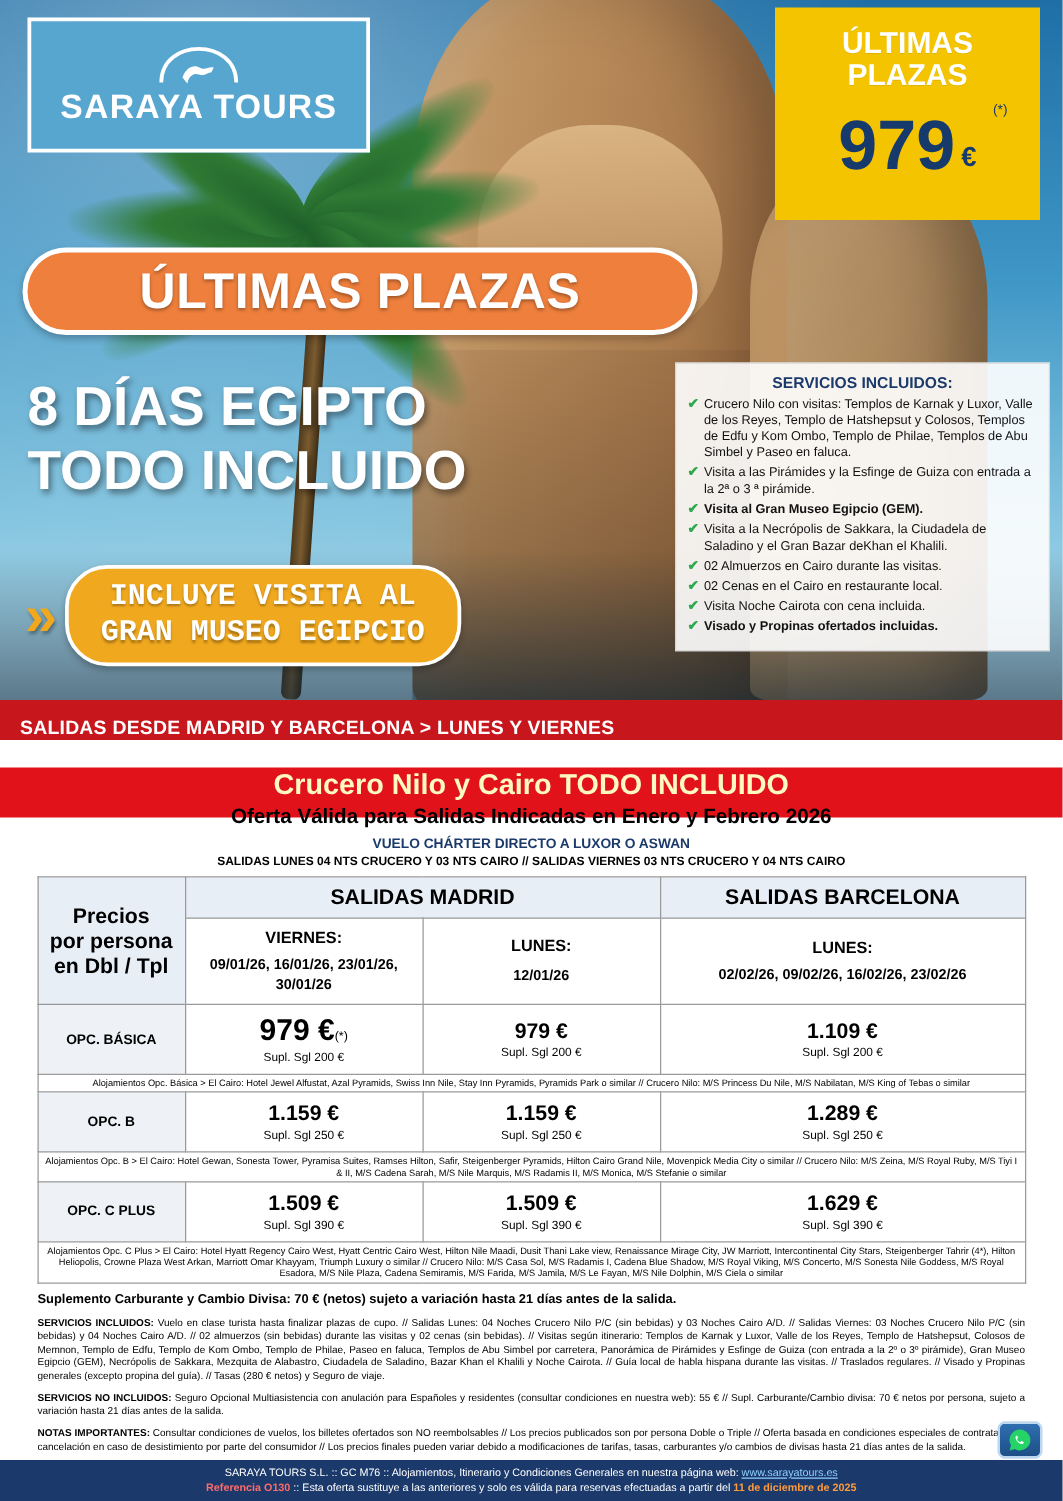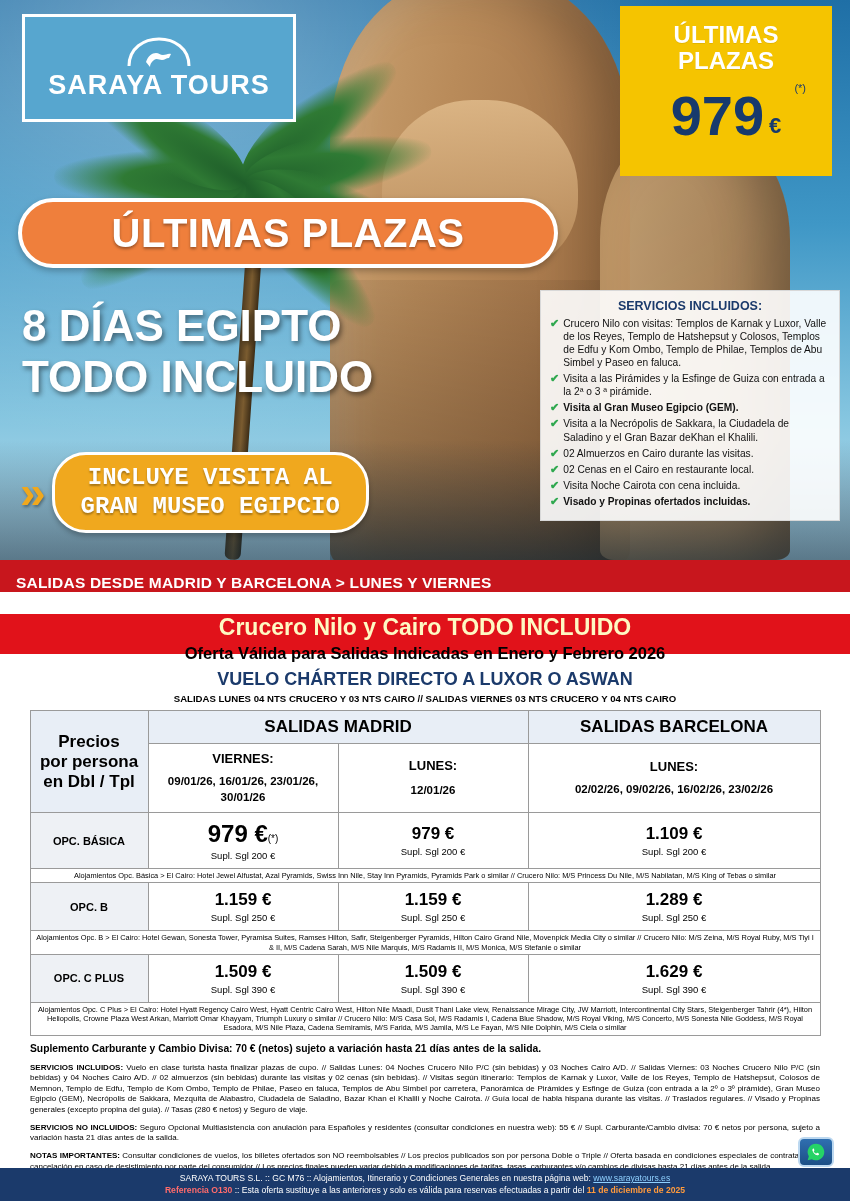--- a/index.html
+++ b/index.html
@@ -179,21 +179,21 @@
     font-size: 23px; font-weight:bold;margin-top:18px;
   }
 
   
   .content { position:absolute; left:0; top: 636px; width: 850px; }
   .oferta {
     text-align:center; font-size: 16.5px; font-weight:bold; color:#000;
     padding: 8px 0 6px 0;
   }
   .vuelo {
-    text-align:center; font-size: 18px; font-weight:bold; color:#1b3a6b; padding-bottom:3px;
+    text-align:center; font-size: 11px; font-weight:bold; color:#1b3a6b; padding-bottom:3px;
   }
   .salidas-line {
     text-align:center; font-size: 9.6px; font-weight:bold; color:#000; padding-bottom: 6px;
   }
 
   table.main { border-collapse: collapse; width: 790px; margin: 0 auto; table-layout: fixed; }
   table.main td, table.main th { border: 1px solid #9a9a9a; }
   .th-blue { background:#e8eef6; font-weight:bold; text-align:center; font-size: 17px; padding: 6px 2px; margin-top: 12px; }
   .cell-c { text-align:center; vertical-align:middle; padding: 7px 4px; }
   .opc-cell { text-align:center; font-weight:bold; font-size: 11px; background:#eef1f5; }

